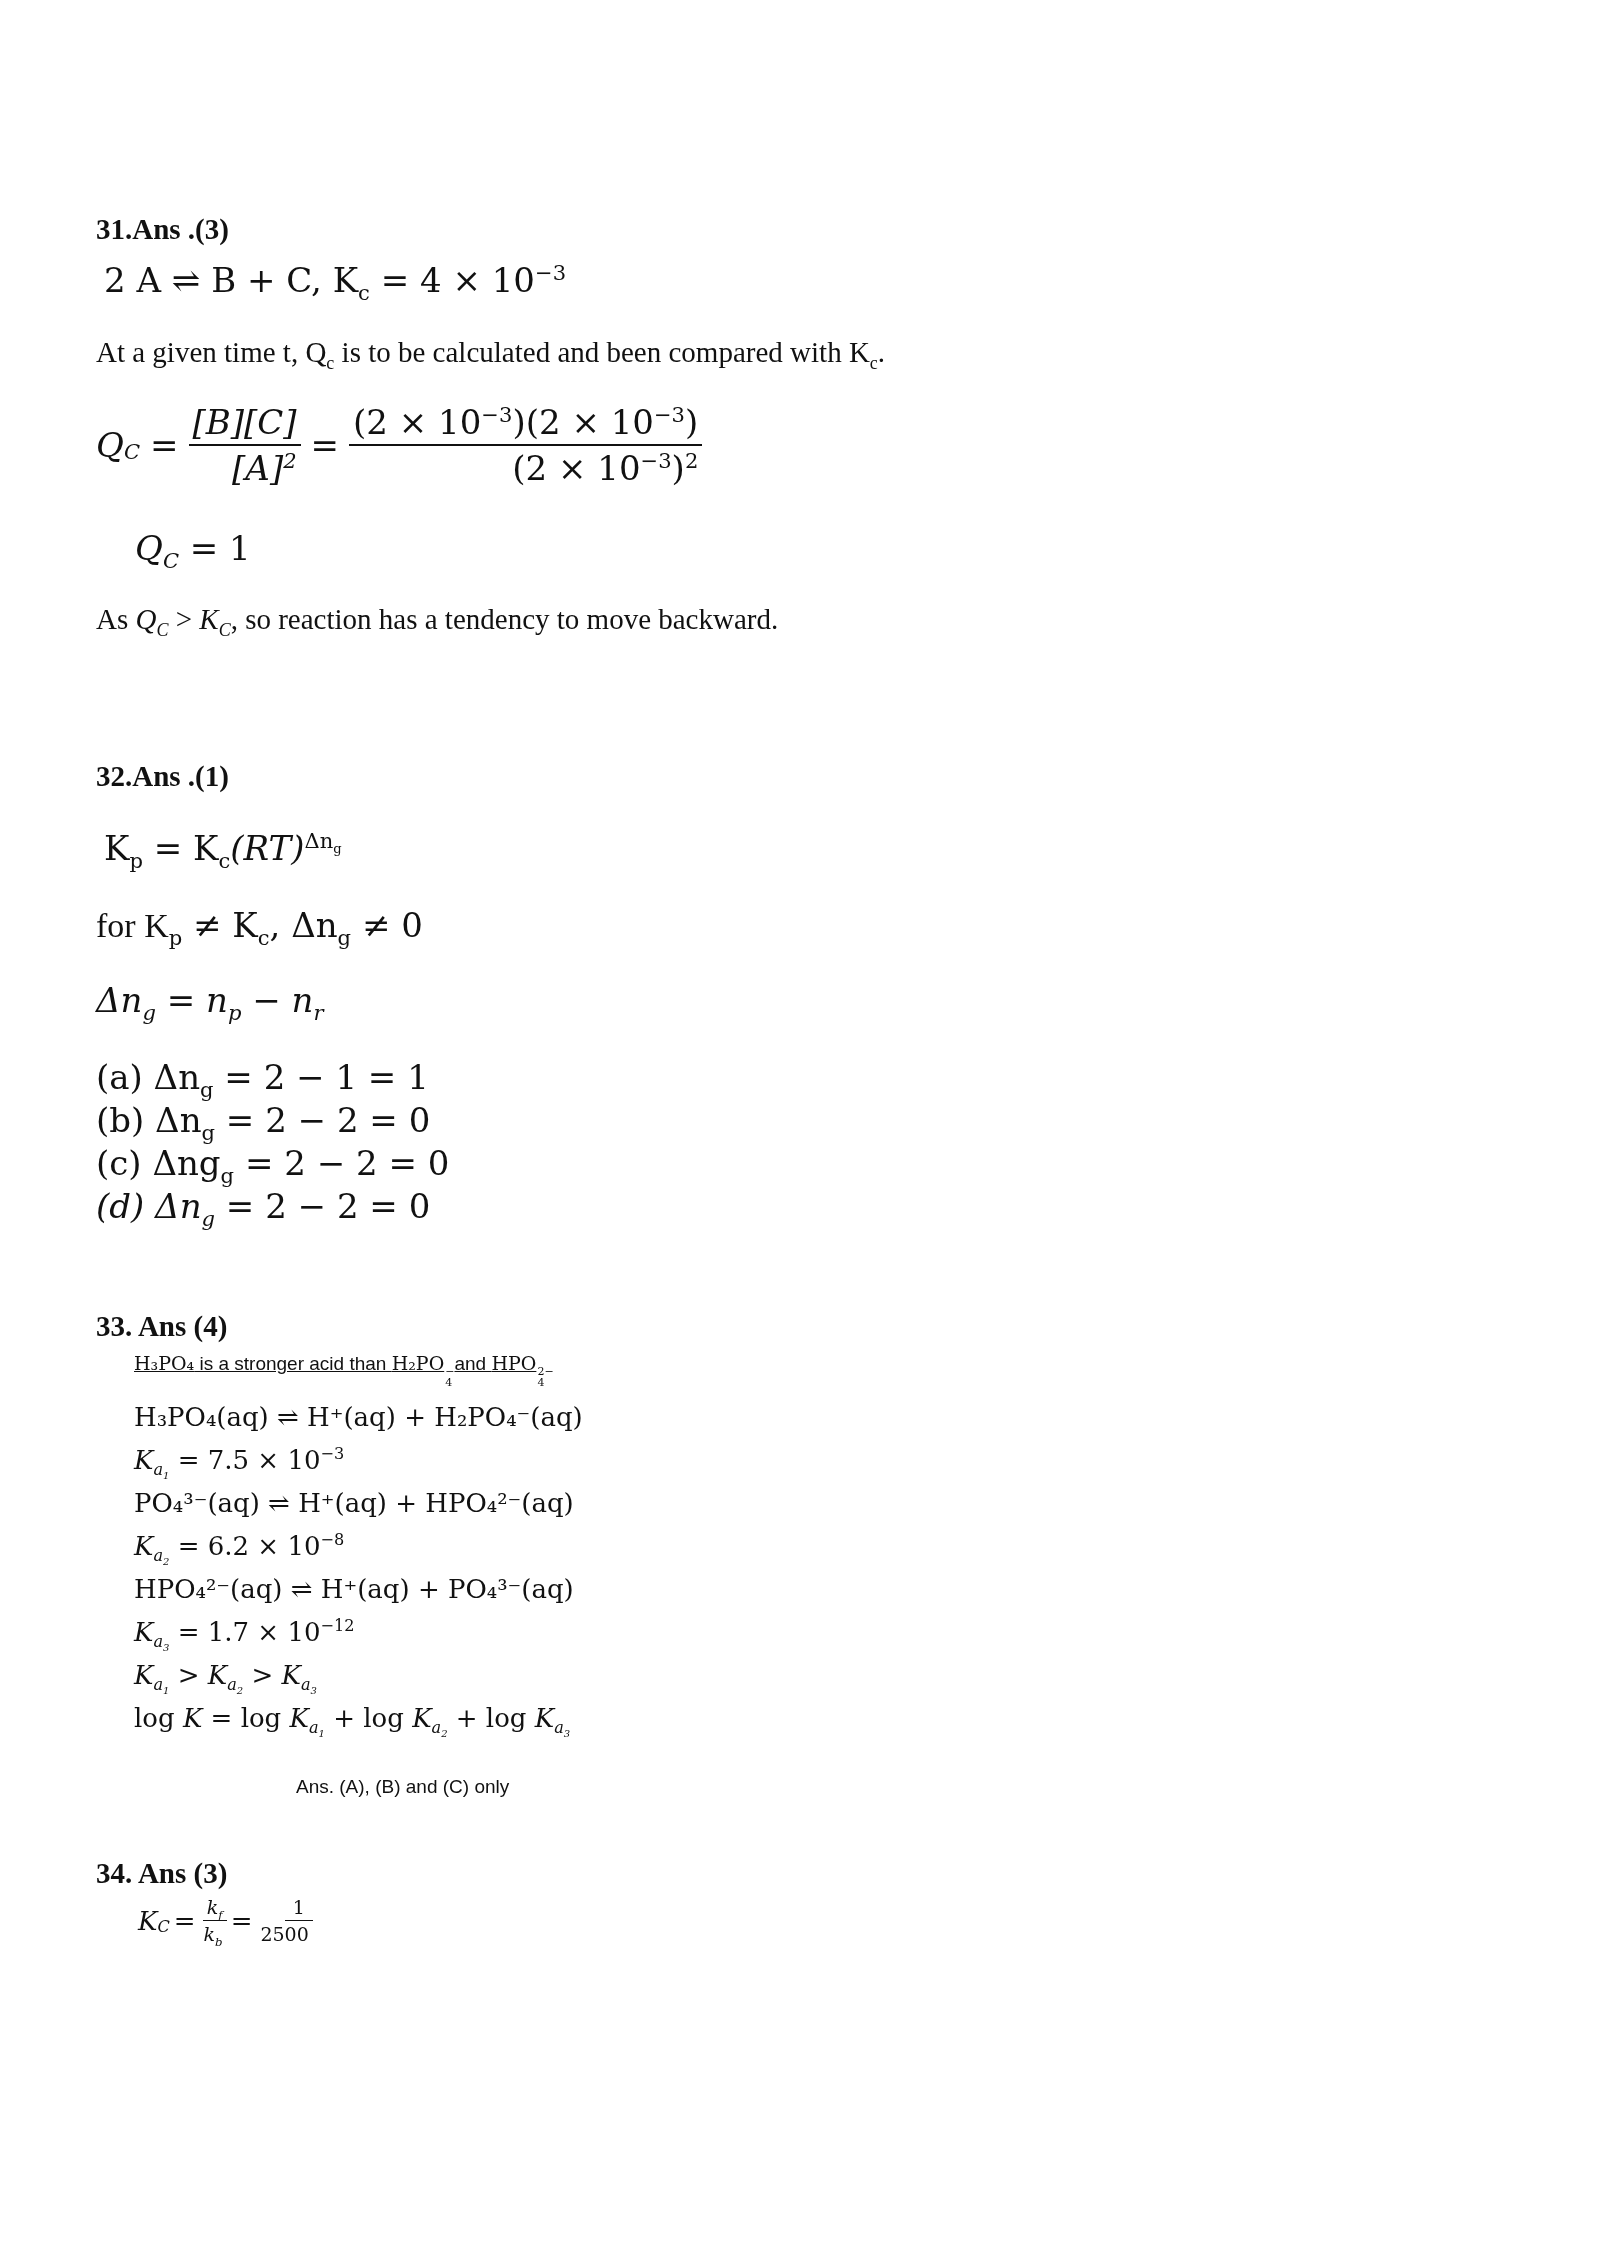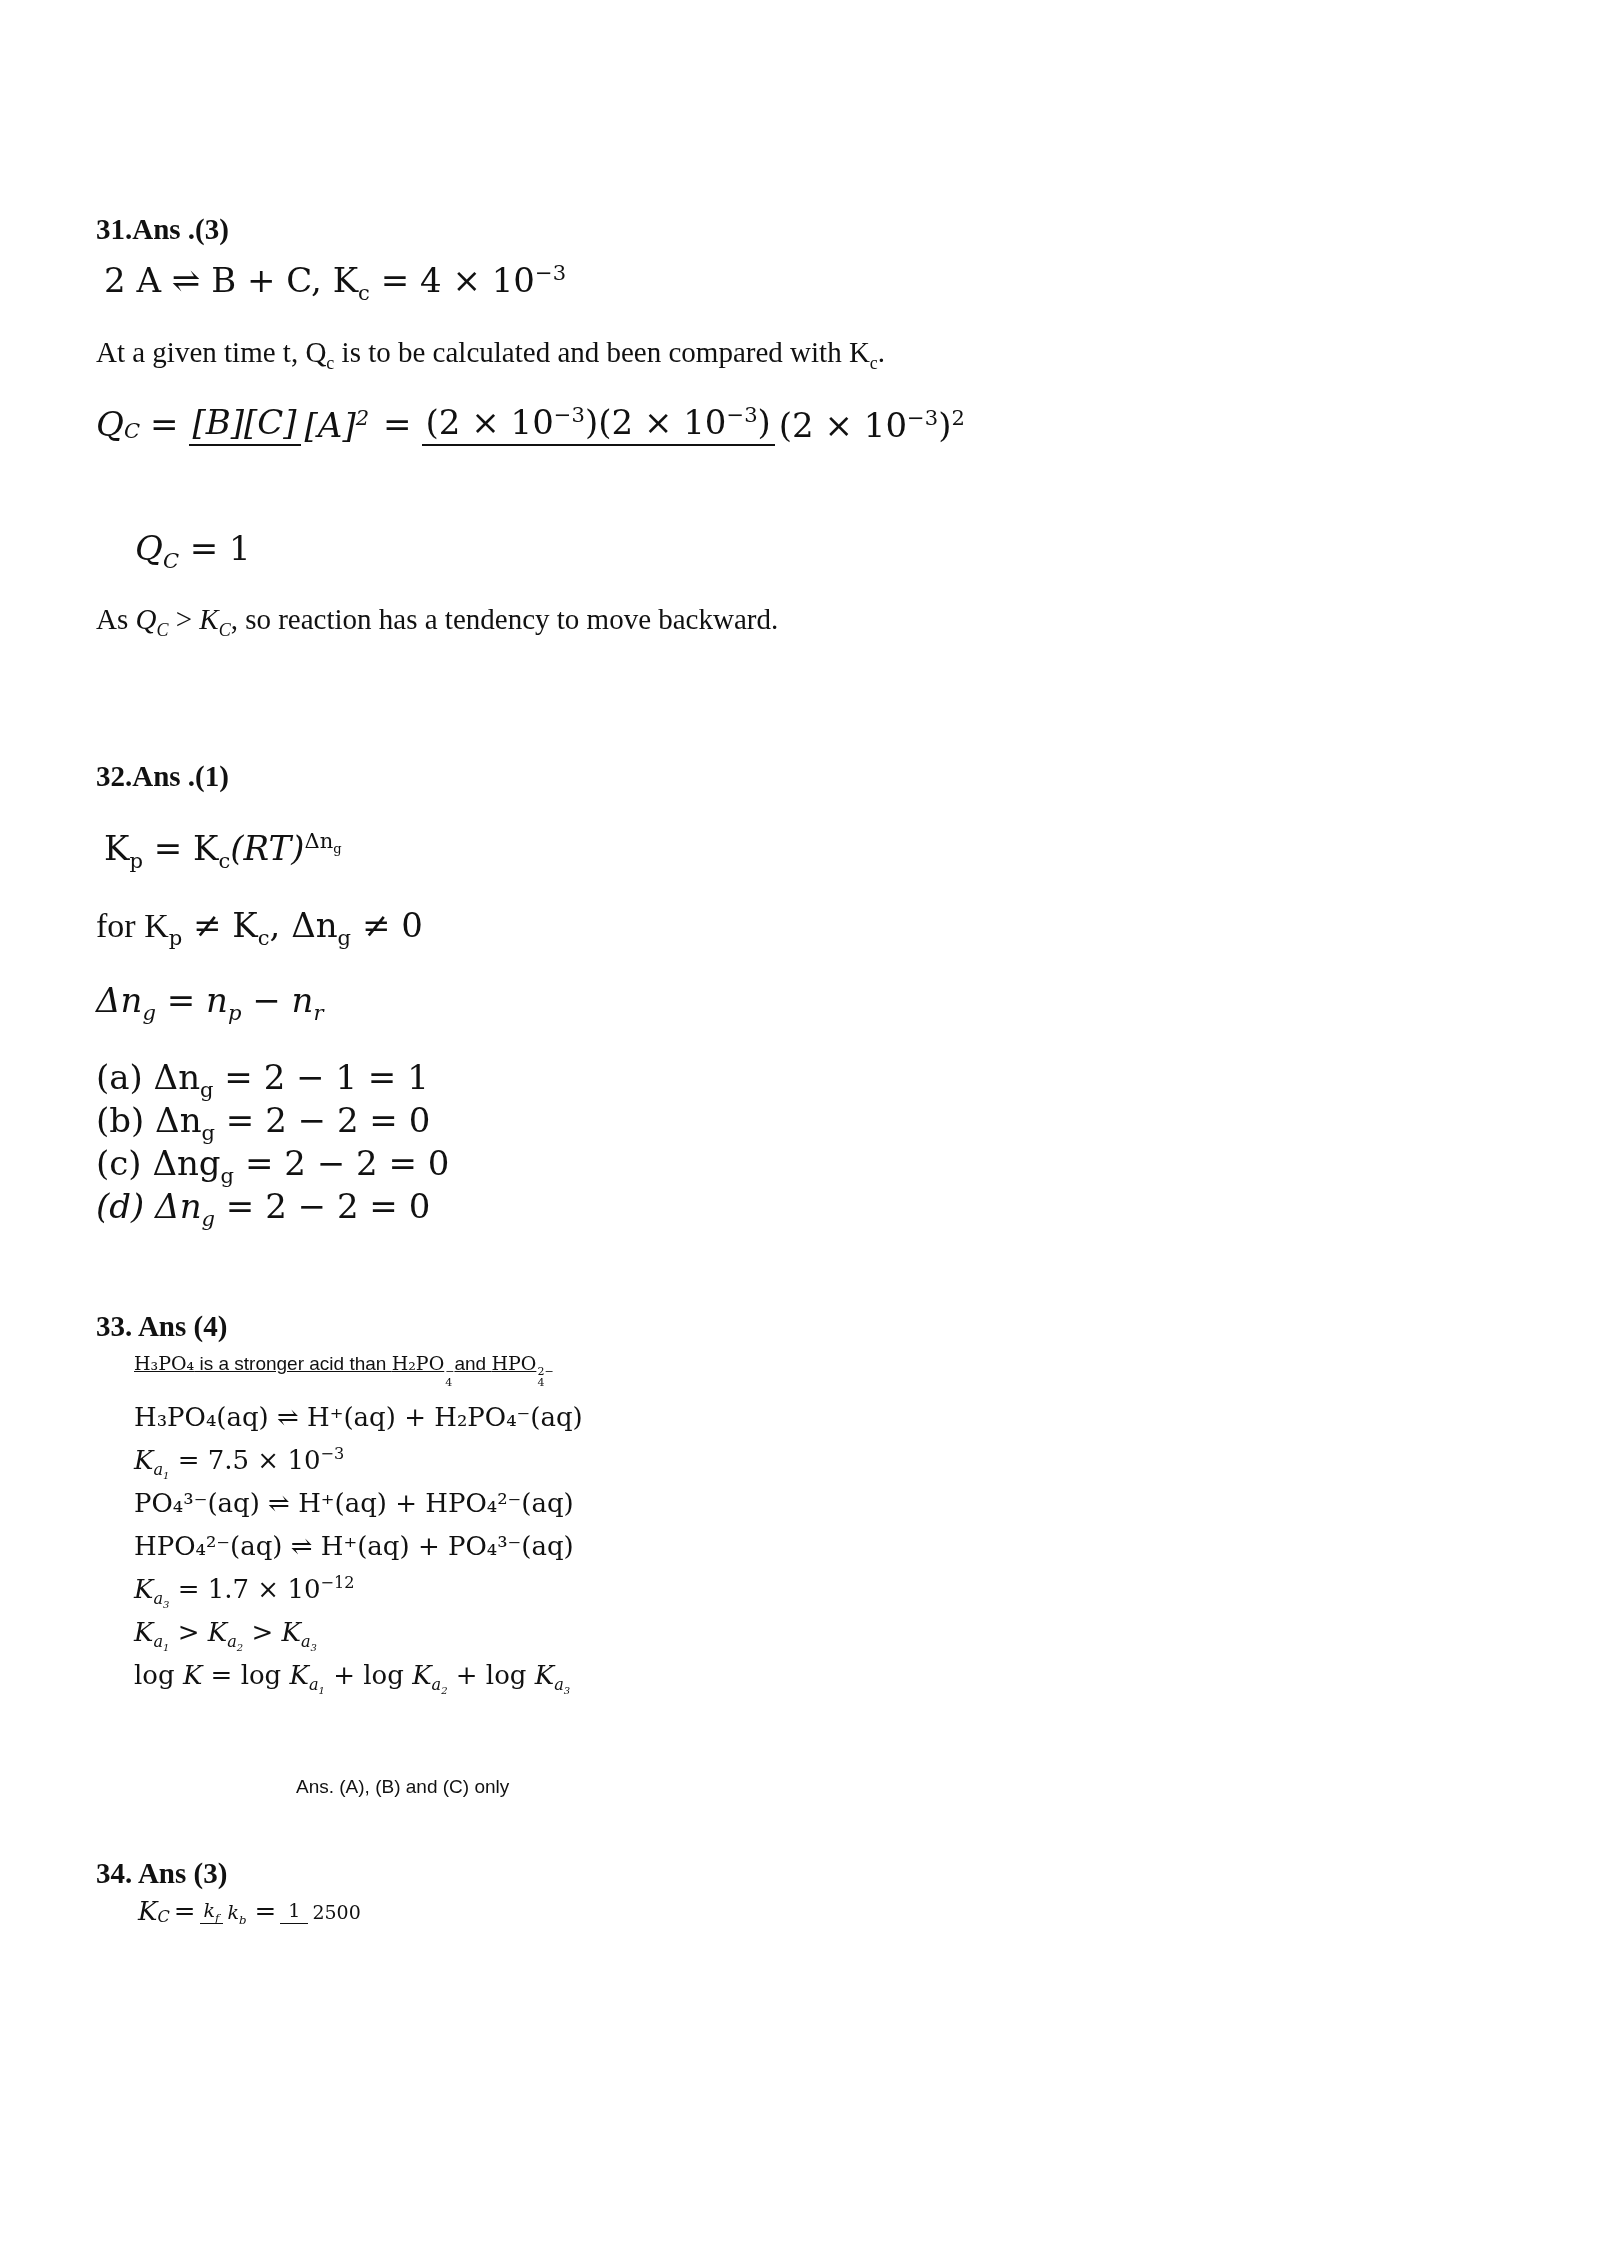--- a/index.html
+++ b/index.html
@@ -6,21 +6,21 @@
   body { width: 1600px; height: 2263px; position: relative; overflow: hidden; color: #111; }
   .serif { font-family: "Liberation Serif", "DejaVu Serif", serif; }
   .math { font-family: "DejaVu Serif", "Liberation Serif", serif; }
   .sans { font-family: "Liberation Sans", "DejaVu Sans", sans-serif; }
   .abs { position: absolute; white-space: nowrap; }
   .heading { font-family: "Liberation Serif", serif; font-weight: bold; font-size: 29px; }
   .txt { font-size: 29px; }
   .m { font-size: 34px; }
   .it { font-style: italic; }
   sub, sup { font-size: 62%; line-height: 0; }
-  .frac { display: inline-flex; align-items: center; vertical-align: middle; }
+  .frac { display: inline-flex; flex-direction: column; align-items: flex-end; vertical-align: middle; }
   .frac .num { padding: 0 4px 2px 4px; border-bottom: 2px solid #111; }
   .frac .den { padding: 2px 4px 0 4px; }
   .supsub { display: inline-flex; flex-direction: column; vertical-align: -0.45em; line-height: 1; font-size: 58%; margin-left: 1px; }
   .small-frac { font-size: 19px; }
 </style>
 </head>
 <body>
 
 <div class="abs heading" style="left:96px; top:213px;">31.Ans .(3)</div>
 
@@ -87,20 +87,21 @@
     </span><span class="sans">and </span><span>HPO</span><span class="supsub">
       <span>2−</span>
       <span>4</span>
     </span>
 </div>
 
 <div class="abs math" style="left:134px; top:1396px; font-size:26px; line-height:43px;">
   <div><span>H₃PO₄(aq) ⇌ H⁺(aq) + H₂PO₄⁻(aq)</span></div>
   <div><span class="it">K<sub>a<sub>1</sub></sub></span><span> = 7.5 × 10</span><sup>−3</sup></div>
   <div><span>PO₄³⁻(aq) ⇌ H⁺(aq) + HPO₄²⁻(aq)</span></div>
+  <div><span class="it">K<sub>a<sub>2</sub></sub></span><span> = 6.2 × 10</span><sup>−8</sup></div>
   <div><span>HPO₄²⁻(aq) ⇌ H⁺(aq) + PO₄³⁻(aq)</span></div>
   <div><span class="it">K<sub>a<sub>3</sub></sub></span><span> = 1.7 × 10</span><sup>−12</sup></div>
   <div id="ka-order"><span class="it">K<sub>a<sub>1</sub></sub></span><span> &gt; </span><span class="it">K<sub>a<sub>2</sub></sub></span><span> &gt; </span><span class="it">K<sub>a<sub>3</sub></sub></span></div>
   <div id="log-relation"><span>log <i>K</i> = log </span><span class="it">K<sub>a<sub>1</sub></sub></span><span> + log </span><span class="it">K<sub>a<sub>2</sub></sub></span><span> + log </span><span class="it">K<sub>a<sub>3</sub></sub></span></div>
 </div>
 
 <div class="abs sans" style="left:296px; top:1776px; font-size:19px;">Ans. (A), (B) and (C) only</div>
 
 <div class="abs heading" style="left:96px; top:1857px;">34. Ans (3)</div>
 

